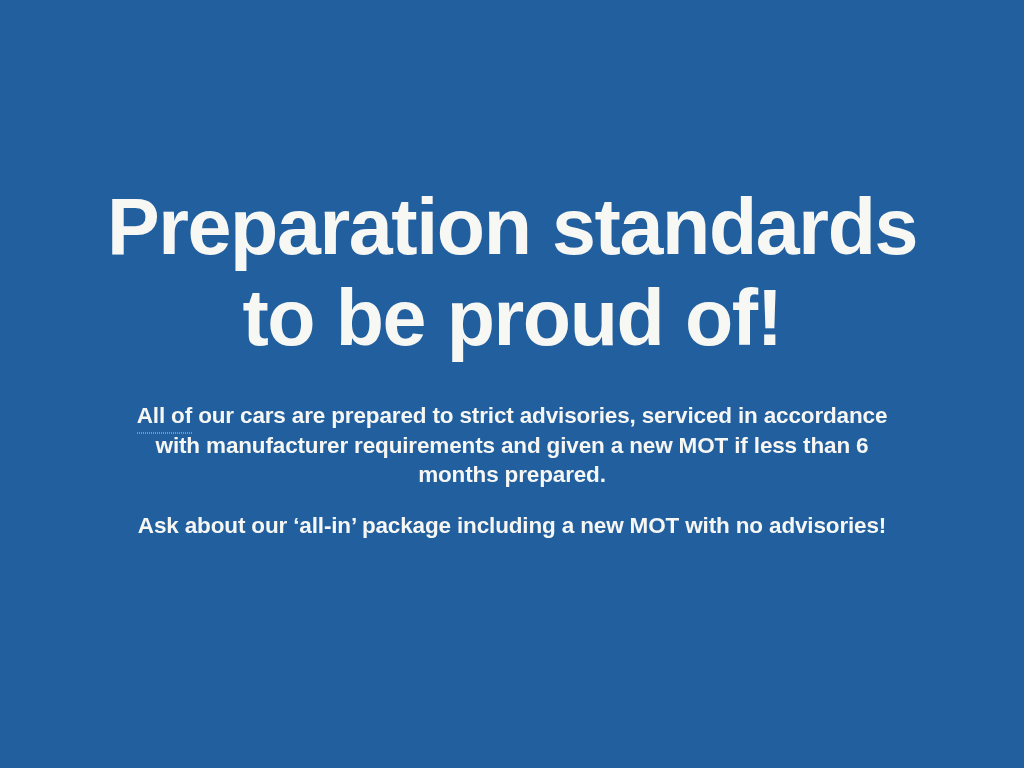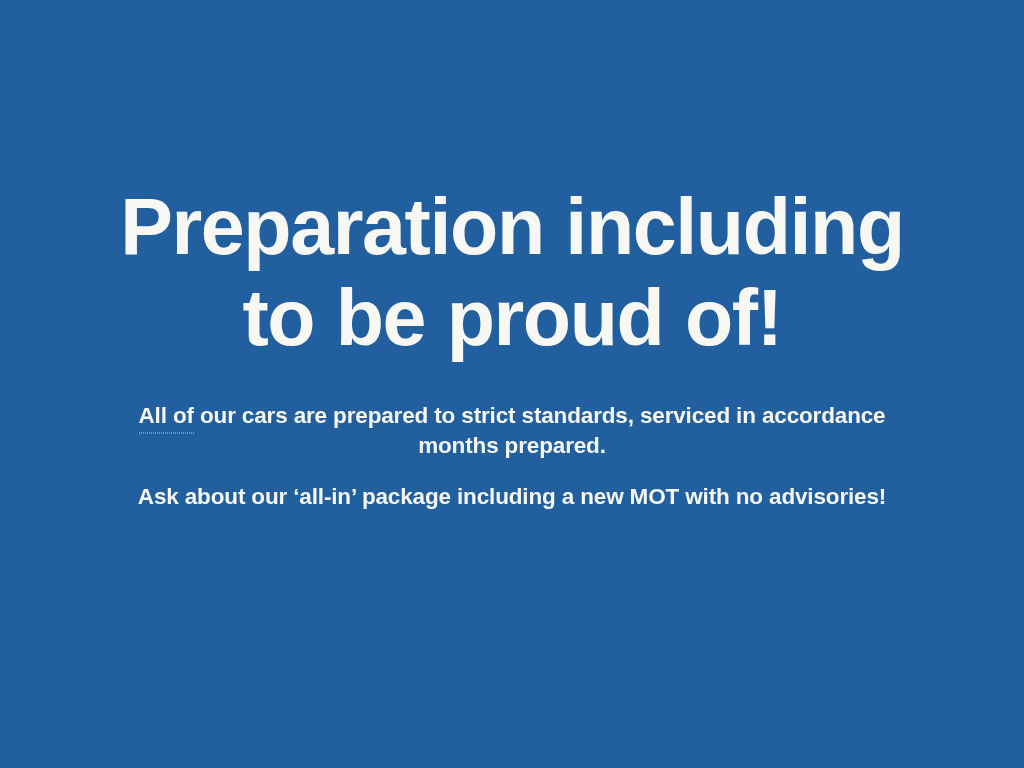--- a/index.html
+++ b/index.html
@@ -113,28 +113,29 @@
   }
 </style>
 </head>
 <body>
 
 <div class="slide">
 
   <div class="content">
 
     <h1 class="headline">
-      <span class="hl-line hl-line-1">Preparation including</span>
+      <span class="hl-line hl-line-1">Preparation standards</span>
       <span class="hl-line hl-line-2">to be proud of!</span>
     </h1>
 
     <div class="body-block">
 
       <p class="body-para para-primary">
-        <span class="bp-line"><span class="spellcheck-underline">All of</span><span> our cars are prepared to strict standards, serviced in accordance</span></span>
+        <span class="bp-line"><span class="spellcheck-underline">All of</span><span> our cars are prepared to strict advisories, serviced in accordance</span></span>
+        <span class="bp-line">with manufacturer requirements and given a new MOT if less than 6</span>
         <span class="bp-line">months prepared.</span>
       </p>
 
       <p class="body-para para-secondary">
         <span class="bp-line">Ask about our ‘all-in’ package including a new MOT with no advisories!</span>
       </p>
 
     </div>
 
   </div>

